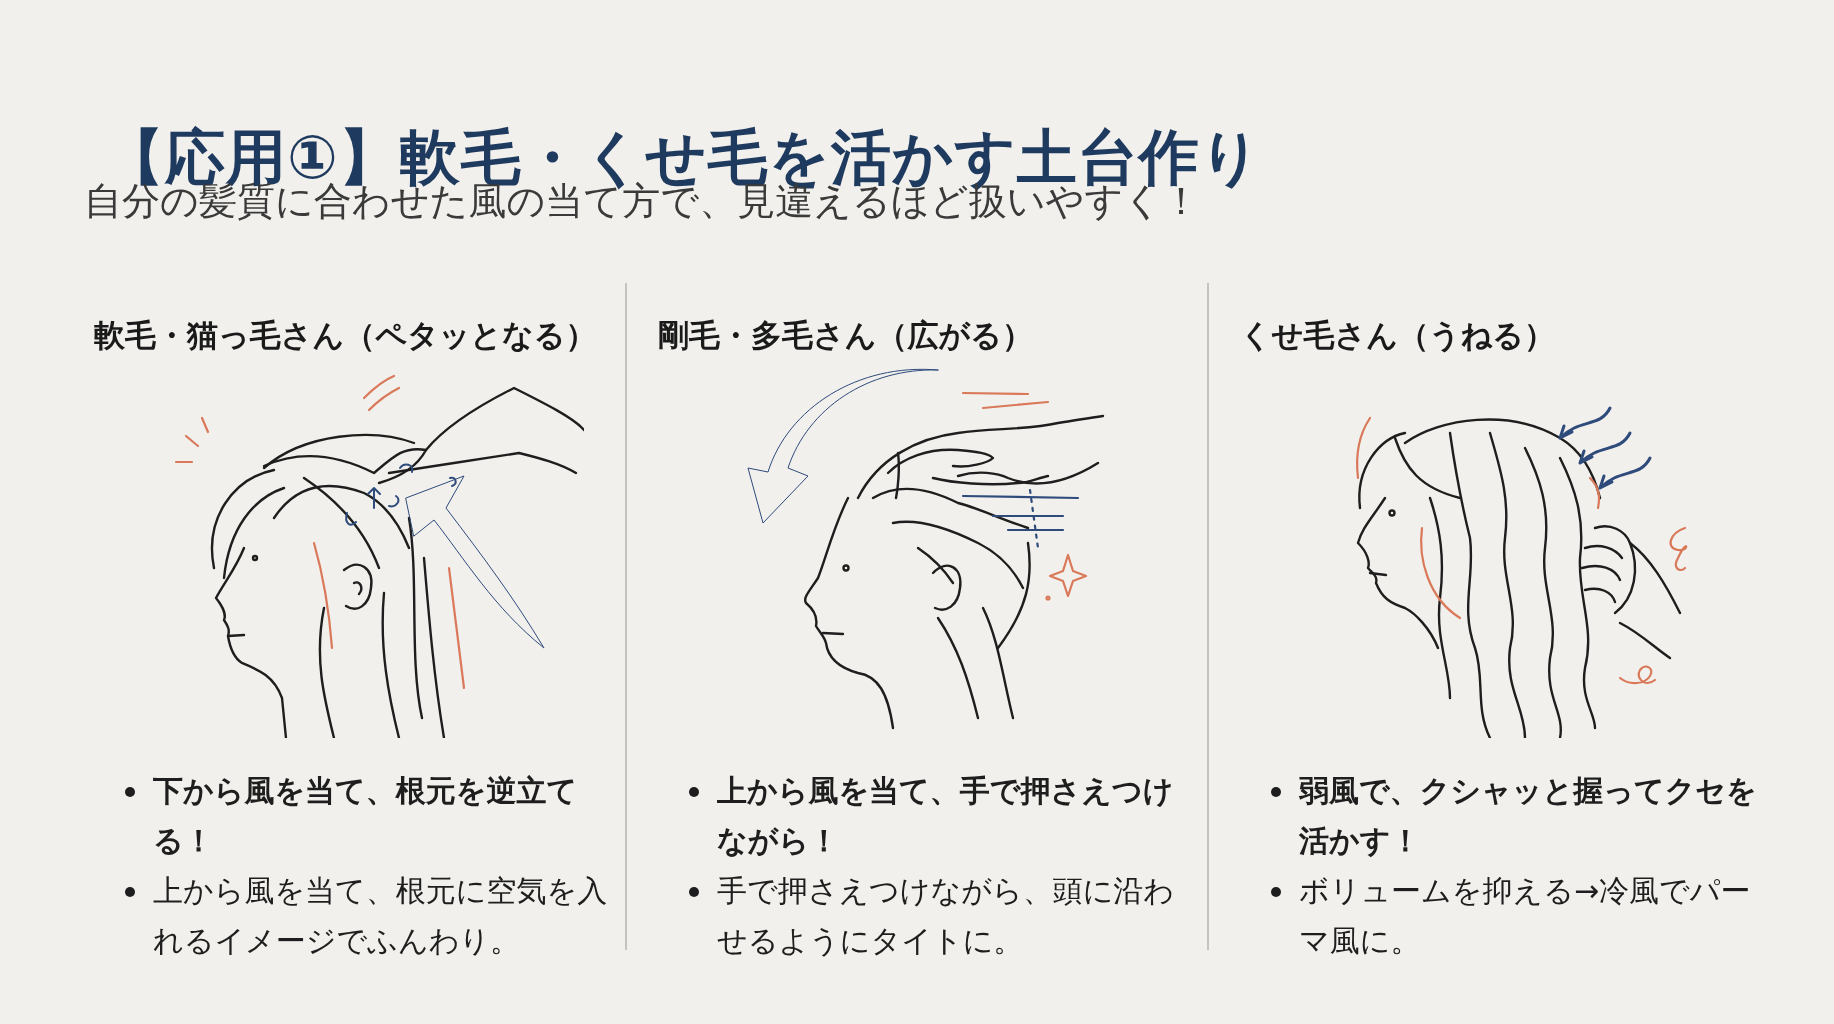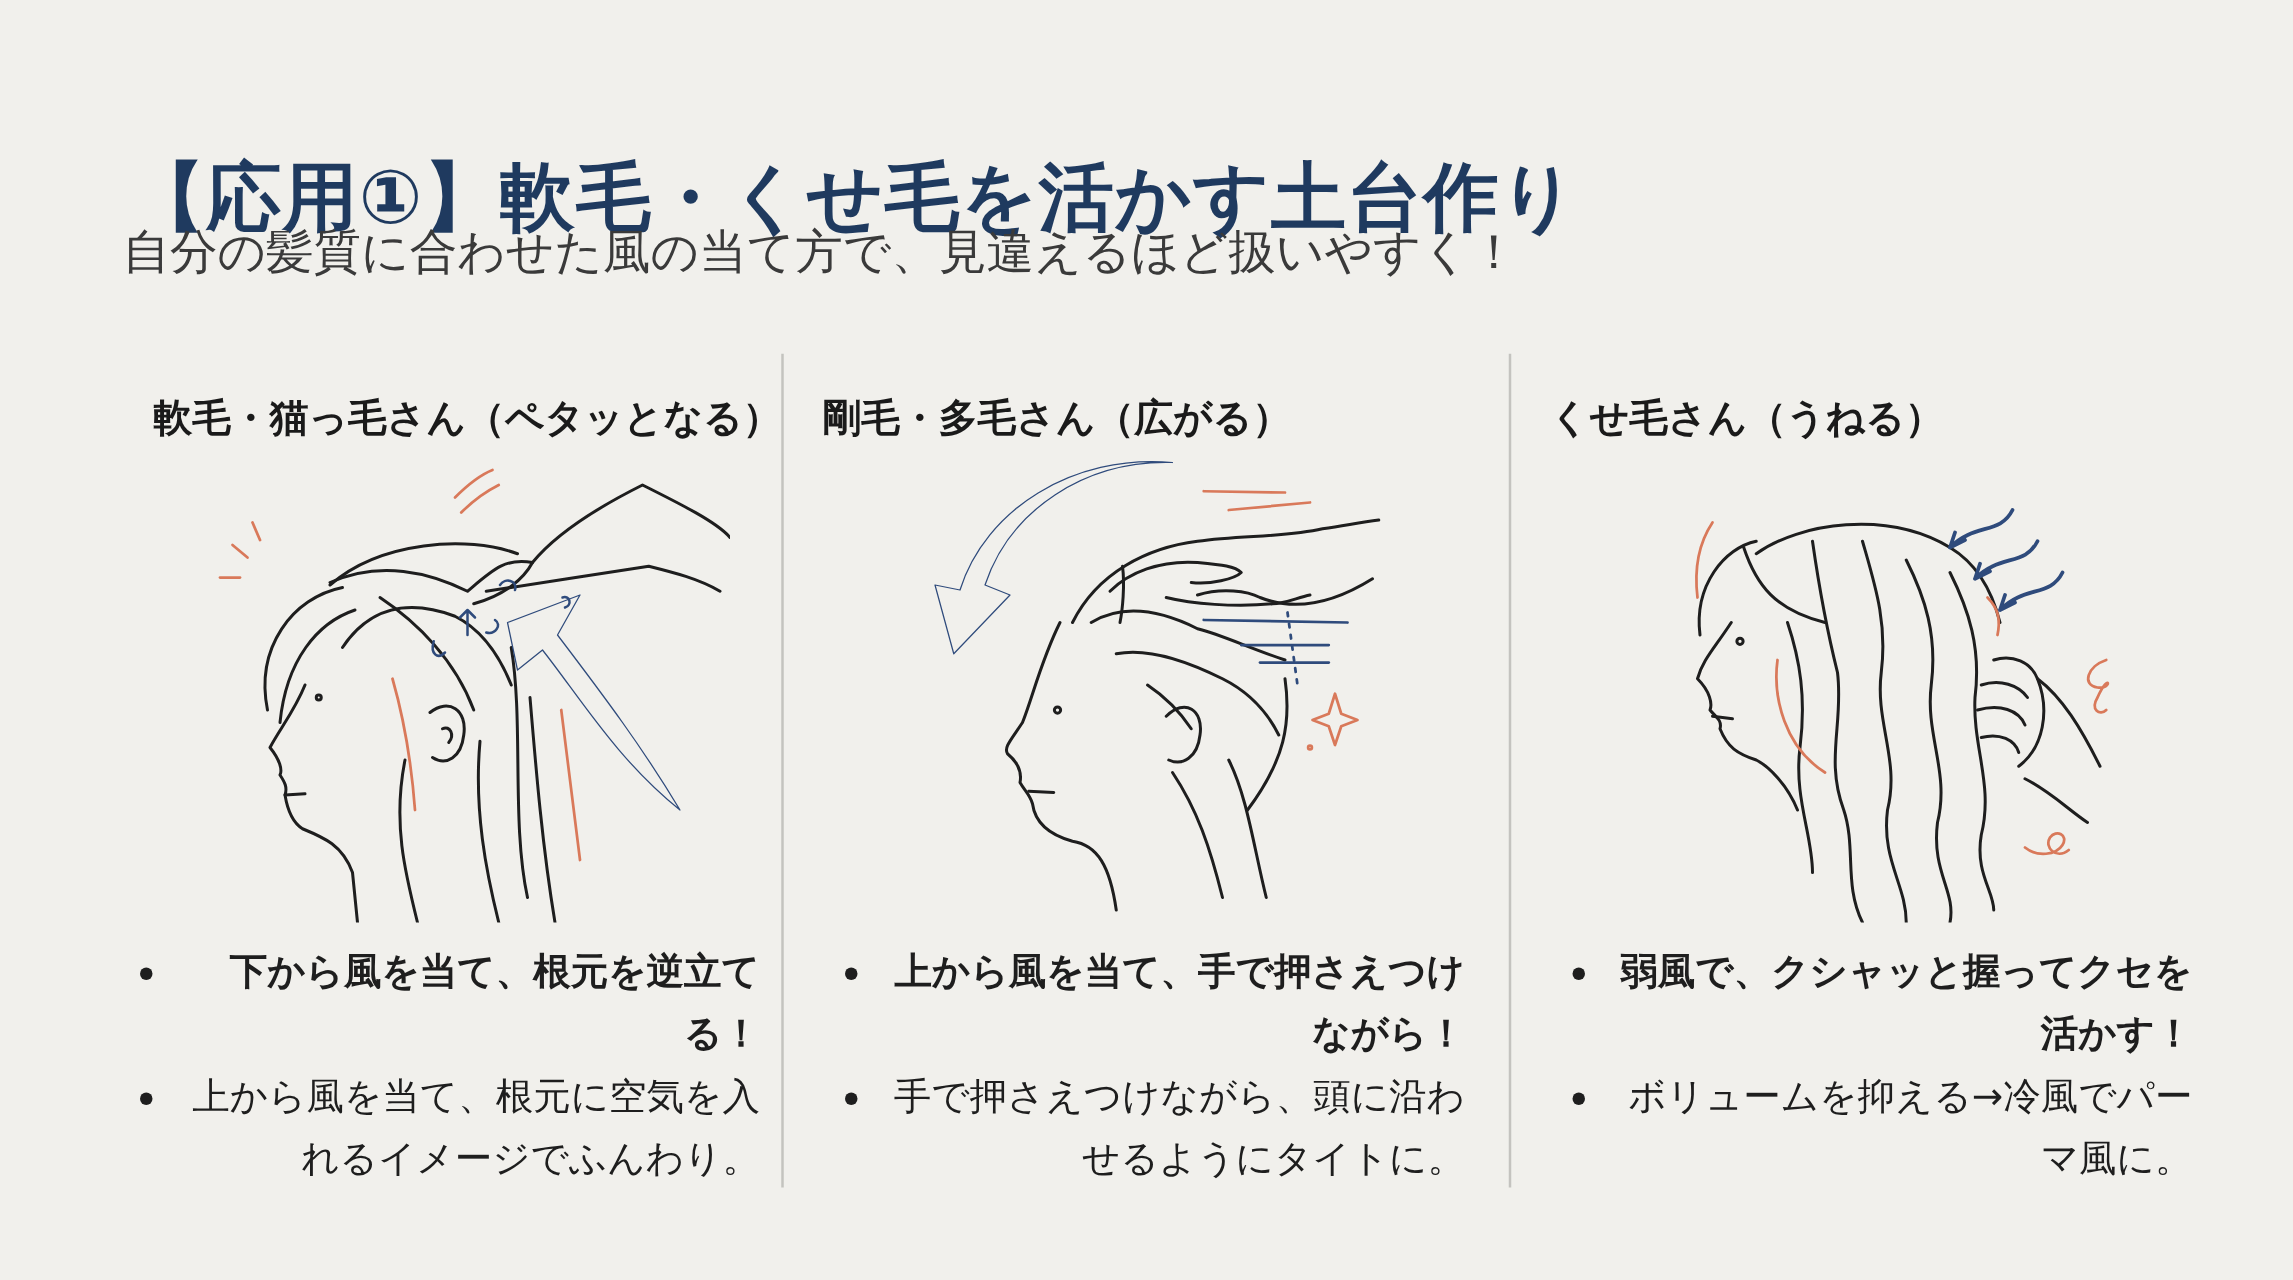--- a/index.html
+++ b/index.html
@@ -9,42 +9,42 @@
     font-family: "DejaVu Sans", "Liberation Sans", sans-serif;
     color: #1e1e1e;
     position: relative;
   }
   .title {
     position: absolute; left: 104px; top: 78px;
     font-size: 60px; font-weight: bold; color: #1f3a5f;
     letter-spacing: 1px; white-space: nowrap;
   }
   .subtitle {
-    position: absolute; left: 98px; top: 176px;
+    position: absolute; left: 84px; top: 176px;
     font-size: 38px; color: #3a3a3a; white-space: nowrap;
   }
   .divider {
     position: absolute; top: 283px; width: 2px; height: 667px;
     background: #c4c3bf;
   }
   .col {
     position: absolute; top: 283px; width: 560px; height: 667px;
   }
   .col-heading {
     position: absolute; top: 0; left: 0; right: 0;
     font-size: 31px; font-weight: bold; color: #1a1a1a;
     white-space: nowrap; line-height: 52px;
   }
   .illus {
     position: absolute; top: 75px; left: 50%; transform: translateX(-50%);
     width: 420px; height: 380px;
   }
   .bullets {
     position: absolute; top: 470px; left: 14px; width: 500px;
-    margin: 0; padding: 0; list-style: none; text-align: right;
+    margin: 13px; padding: 0; list-style: none;
   }
   .bullets li {
     position: relative; padding-left: 32px;
     font-size: 30px; line-height: 50px; color: #1e1e1e;
   }
   .bullets li::before {
     content: ""; position: absolute; left: 4px; top: 21px;
     width: 10px; height: 10px; border-radius: 50%; background: #1e1e1e;
   }
   .bullets li.strong { font-weight: bold; }
@@ -53,21 +53,21 @@
 </head>
 <body>
 
 <h1 class="title">【応用①】軟毛・くせ毛を活かす土台作り</h1>
 <div class="subtitle">自分の髪質に合わせた風の当て方で、見違えるほど扱いやすく！</div>
 
 <div class="divider" style="left:625px"></div>
 <div class="divider" style="left:1207px"></div>
 
 <section class="col" style="left:94px">
-  <h2 class="col-heading" style="text-align:center">軟毛・猫っ毛さん（ペタッとなる）</h2>
+  <h2 class="col-heading" style="text-align:left">軟毛・猫っ毛さん（ペタッとなる）</h2>
   <svg class="illus" viewBox="0 0 420 380">
     <g stroke="#1e1e1e" stroke-width="2.4">
 
       <path d="M80 190 C 72 210 60 225 52 240 C 60 250 62 258 60 262 C 64 268 66 272 64 278 C 66 290 70 300 78 305 C 95 312 110 318 118 340 L122 380"></path>
       <path d="M64 278 L80 277"></path>
       <circle cx="91" cy="200" r="2" fill="#1e1e1e"></circle>
 
       <path d="M180 212 C 195 200 210 210 207 230 C 205 248 193 255 182 248"></path>
       <path d="M190 225 C 196 222 200 230 195 236"></path>
 

